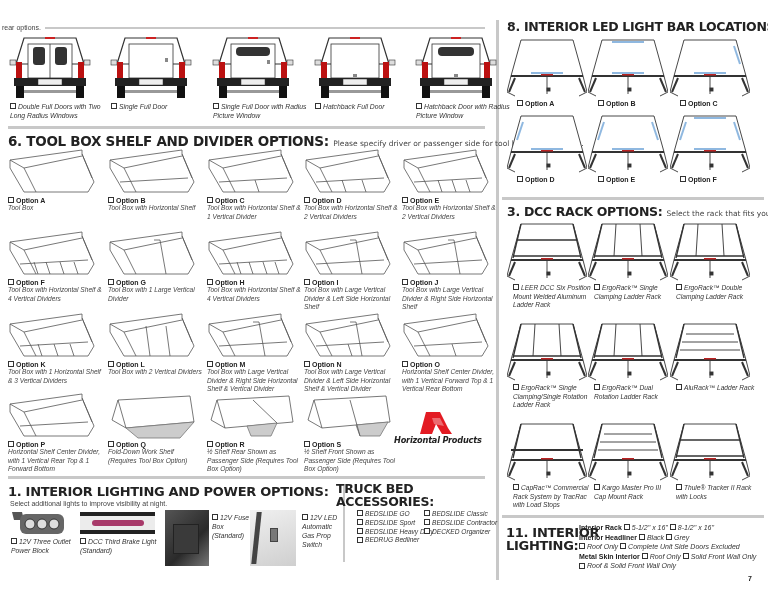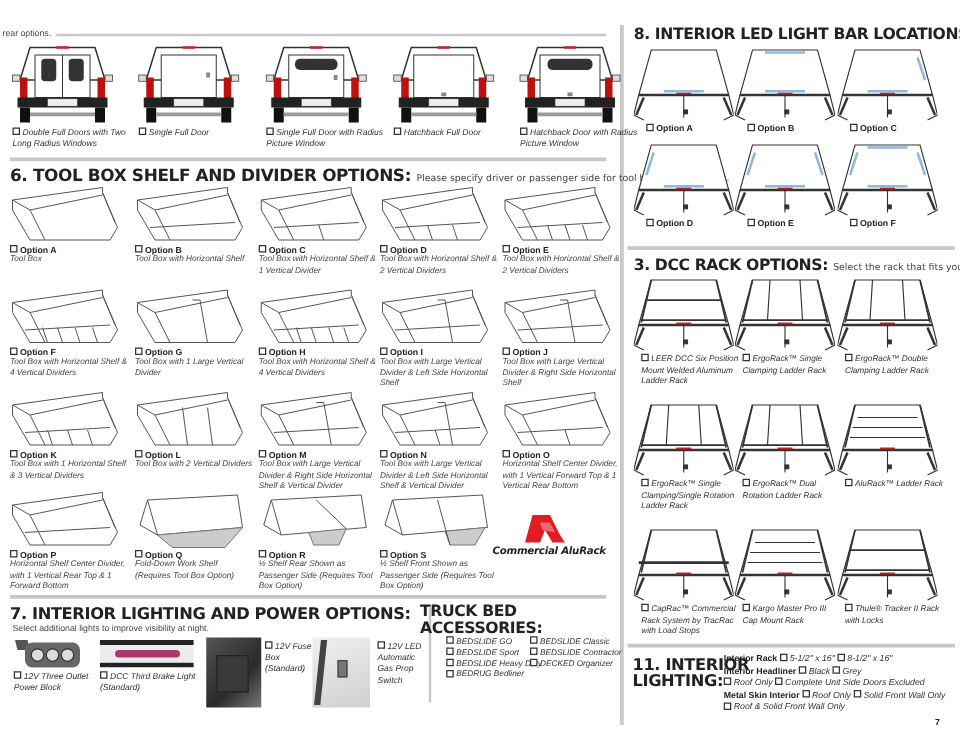--- a/index.html
+++ b/index.html
@@ -428,24 +428,24 @@
       <div class="opt" style="margin-top: 1px;"><span class="cb"></span><span>Option S</span></div>
       <div class="desc">½ Shelf Front Shown as Passenger Side (Requires Tool Box Option)</div>
     </div>
   </div>
 
 <div class="abs" style="left:390px;top:410px;width:100px;height:60px">
   <svg width="100" height="25" viewBox="0 0 100 25">
     <polygon points="36,2 50,2 58,18 62,24 52,24 46,14 42,24 30,24" fill="#e31b23"></polygon>
     <polygon points="42,8 50,8 54,16 44,14" fill="#fff" opacity="0.35"></polygon>
   </svg>
-  <div style="font-family:'DejaVu Sans',sans-serif;font-weight:bold;font-style:italic;font-size:8.2px;color:#222;margin-left:4px;letter-spacing:-0.2px">Commercial AluRack</div>
-</div>
-
-<div class="abs h2" style="left:8px;top:484px;font-size:13px;white-space:nowrap">7. INTERIOR LIGHTING AND POWER OPTIONS:</div>
+  <div style="font-family:'DejaVu Sans',sans-serif;font-weight:bold;font-style:italic;font-size:8.2px;color:#222;margin-left:4px;letter-spacing:-0.2px">Horizontal Products</div>
+</div>
+
+<div class="abs h2" style="left:8px;top:484px;font-size:13px;white-space:nowrap">1. INTERIOR LIGHTING AND POWER OPTIONS:</div>
 <div class="abs" style="left:10px;top:500px;font-size:7px;color:#444">Select additional lights to improve visibility at night.</div>
 
 <div class="abs" style="left:10px;top:510px;width:56px;height:26px">
   <svg width="56" height="26" viewBox="0 0 56 26">
     <polygon points="2,2 12,2 14,10 4,10" fill="#555"></polygon>
     <rect x="10" y="4" width="44" height="20" rx="6" fill="#666"></rect>
     <circle cx="20" cy="14" r="5" fill="#ddd" stroke="#333"></circle>
     <circle cx="32" cy="14" r="5" fill="#ddd" stroke="#333"></circle>
     <circle cx="44" cy="14" r="5" fill="#ddd" stroke="#333"></circle>
   </svg>

